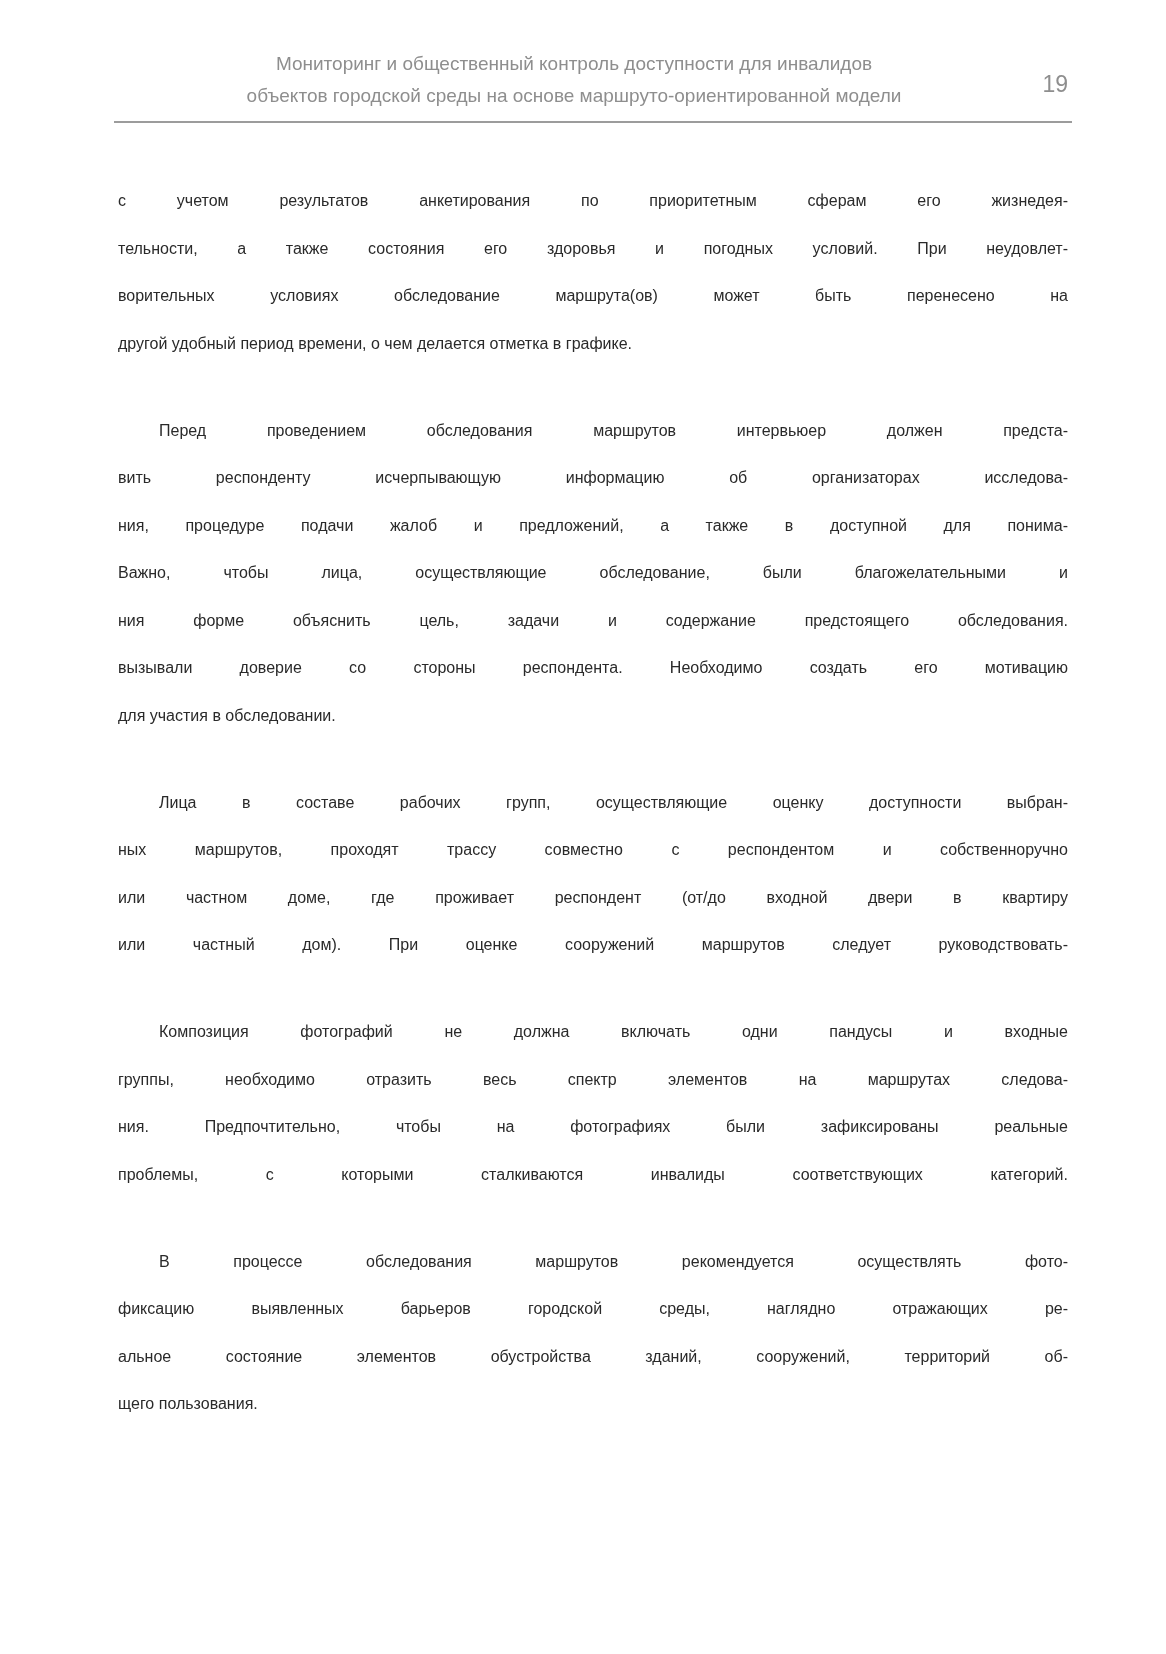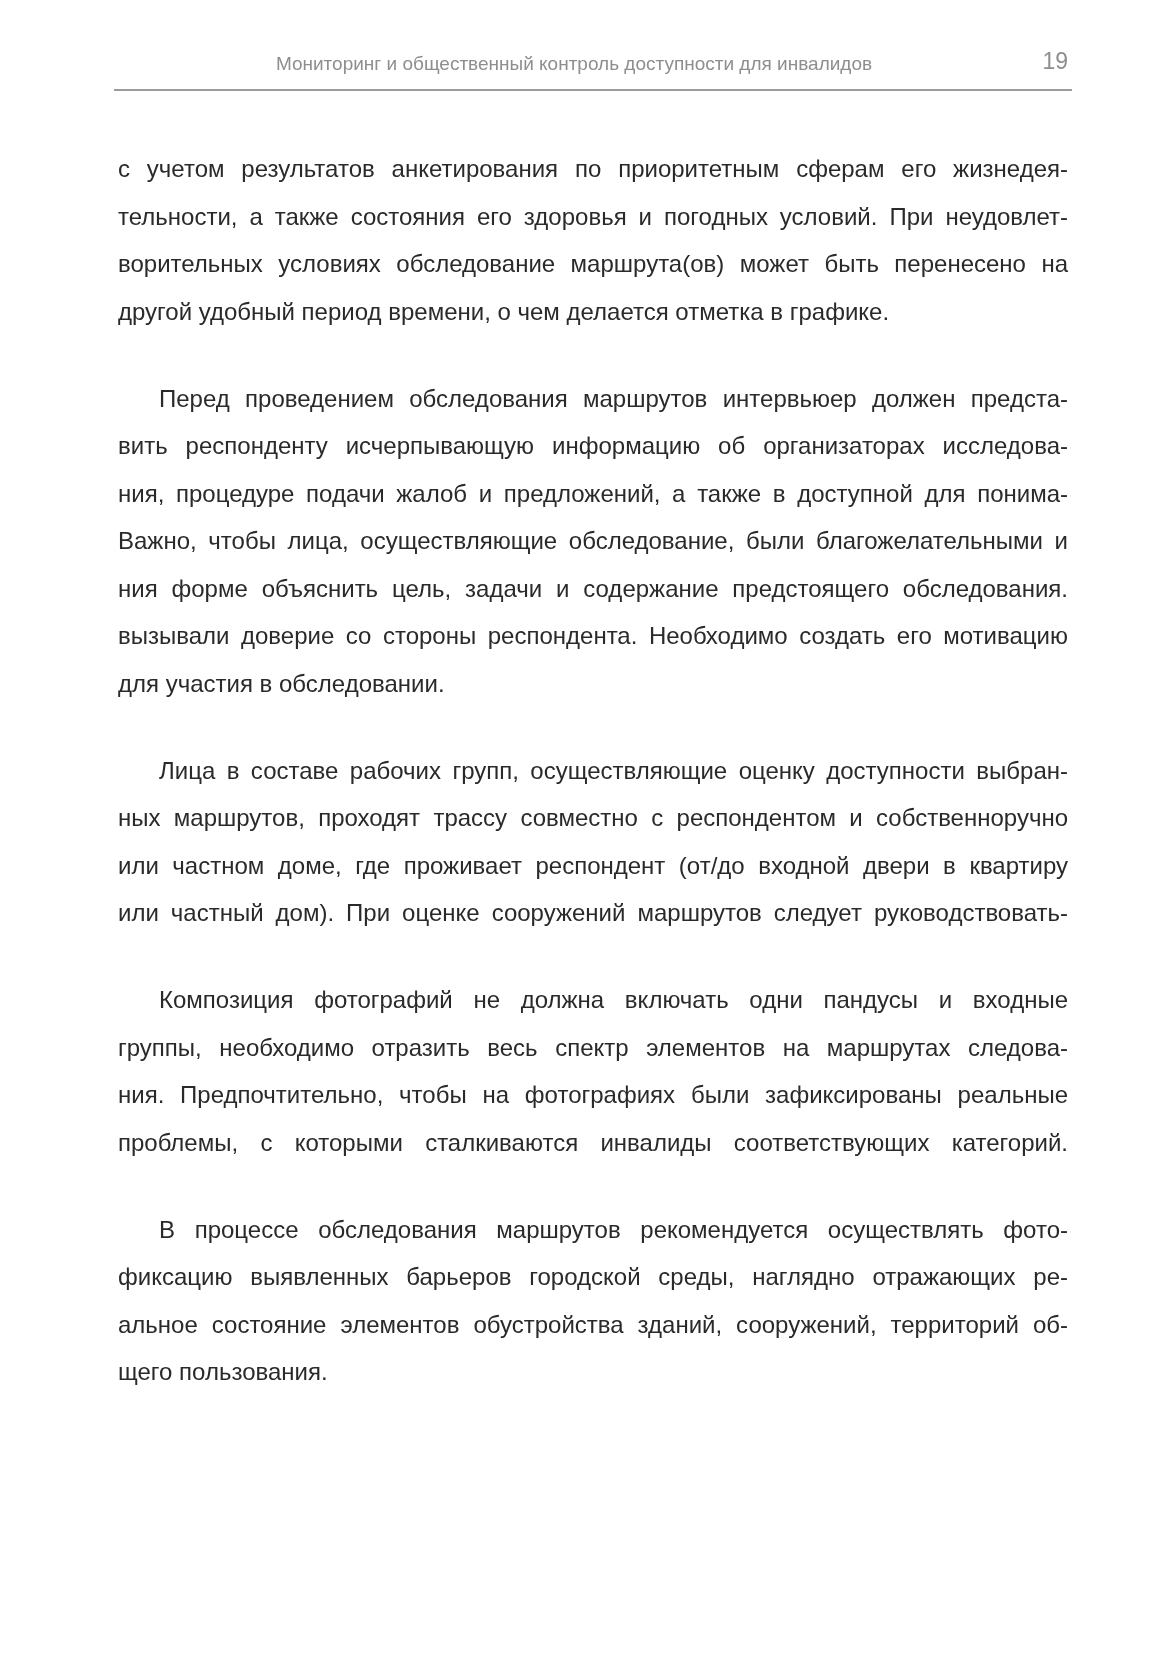--- a/index.html
+++ b/index.html
@@ -30,54 +30,55 @@
   .header-titles {
     text-align: center;
     margin-right: 42px;
     font-size: 19px;
     line-height: 28px;
     color: var(--header-text);
   }
   .page-num {
     position: absolute;
     right: 0;
-    bottom: 1px;
+    bottom: 10px;
     font-size: 23px;
     line-height: 1;
     color: var(--header-text);
   }
   .header-rule {
     height: 0;
     border-bottom: 2px solid var(--rule);
     margin-top: 11px;
   }
   
   .content {
     padding-top: 48px;
     color: var(--body-text);
-    font-size: 24px;
+    font-size: 16px;
     line-height: 43.5px;
   }
   .para + .para { margin-top: 43.5px; }
   .line {
     text-align: justify;
     text-align-last: justify;
   }
   .line.last { text-align-last: left; }
   .line.ind { text-indent: 41px; }
 </style>
 </head>
 <body>
 
 <div class="page">
 
   <header>
     <div class="header-row">
       <div class="header-titles">
         <div>Мониторинг и общественный контроль доступности для инвалидов</div>
+        <div>объектов городской среды на основе маршруто-ориентированной модели</div>
       </div>
       <div class="page-num">19</div>
     </div>
     <div class="header-rule"></div>
   </header>
 
   <main class="content">
 
     <div class="para">
       <div class="line">с учетом результатов анкетирования по приоритетным сферам его жизнедея-</div>

